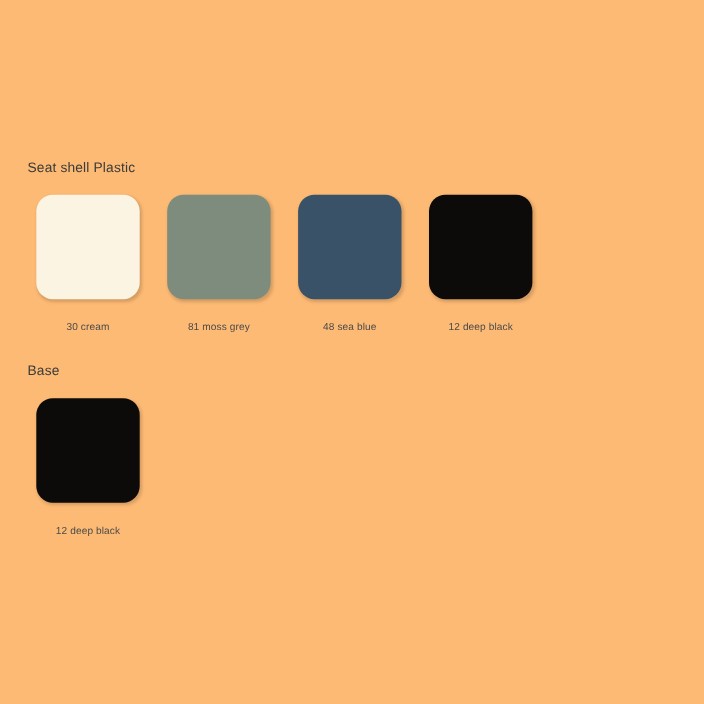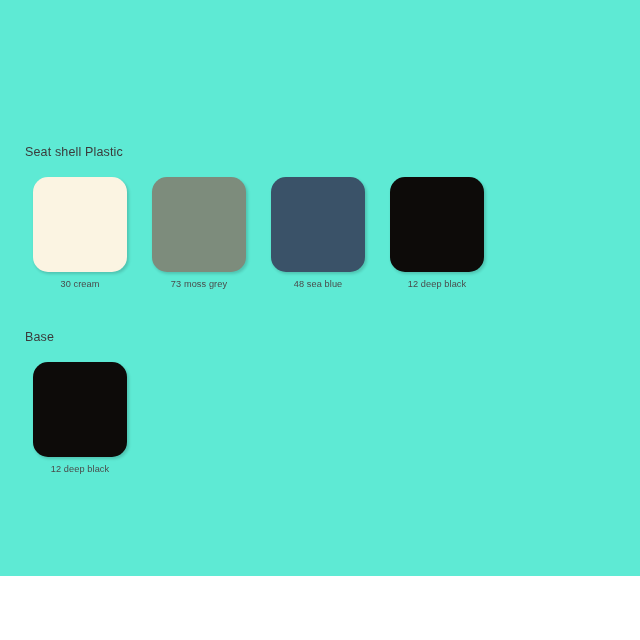--- a/index.html
+++ b/index.html
@@ -15,22 +15,22 @@
     -webkit-font-smoothing: antialiased;
     overflow: hidden;
     position: relative;
   }
 
   .page {
     position: absolute;
     left: 0;
     top: 0;
     width: 640px;
-    height: 576px;
-    background: #5eead4;
+    height: 640px;
+    background: #fdba74;
   }
 
   
   .section {
     position: absolute;
     left: 0;
     width: 640px;
   }
   .section-seat   { top: 144px; }
   .section-base   { top: 329px; }
@@ -65,21 +65,21 @@
 
   .swatch-chip {
     width: 94px;
     height: 95px;
     border-radius: 15px;
     box-shadow: 1.5px 2px 3px rgba(0,0,0,0.16);
     background: #cccccc;
   }
 
   .swatch-label {
-    margin-top: 6px;
+    margin-top: 19px;
     font-size: 9.2px;
     line-height: 12px;
     color: #4a4a4a;
     letter-spacing: 0.1px;
     text-align: center;
     white-space: nowrap;
   }
 </style>
 </head>
 <body style="background: rgb(255, 255, 255);">
@@ -91,21 +91,21 @@
 
     <div class="swatch-row">
 
       <div class="swatch-cell">
         <div class="swatch-chip" style="background: rgb(251, 244, 226);"></div>
         <div class="swatch-label">30 cream</div>
       </div>
 
       <div class="swatch-cell">
         <div class="swatch-chip" style="background: rgb(125, 140, 124);"></div>
-        <div class="swatch-label">73 moss grey</div>
+        <div class="swatch-label">81 moss grey</div>
       </div>
 
       <div class="swatch-cell">
         <div class="swatch-chip" style="background: rgb(58, 82, 104);"></div>
         <div class="swatch-label">48 sea blue</div>
       </div>
 
 
       <div class="swatch-cell">
         <div class="swatch-chip" style="background: rgb(13, 11, 9);"></div>

